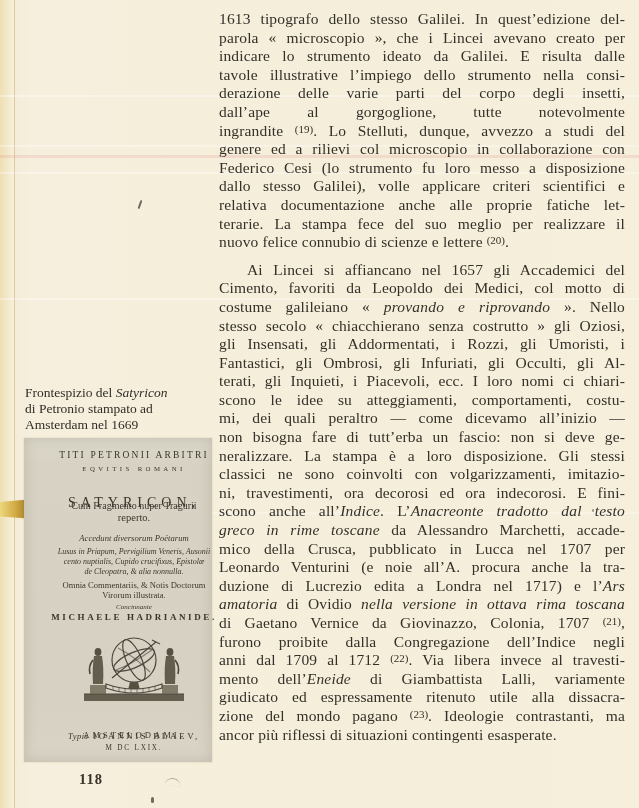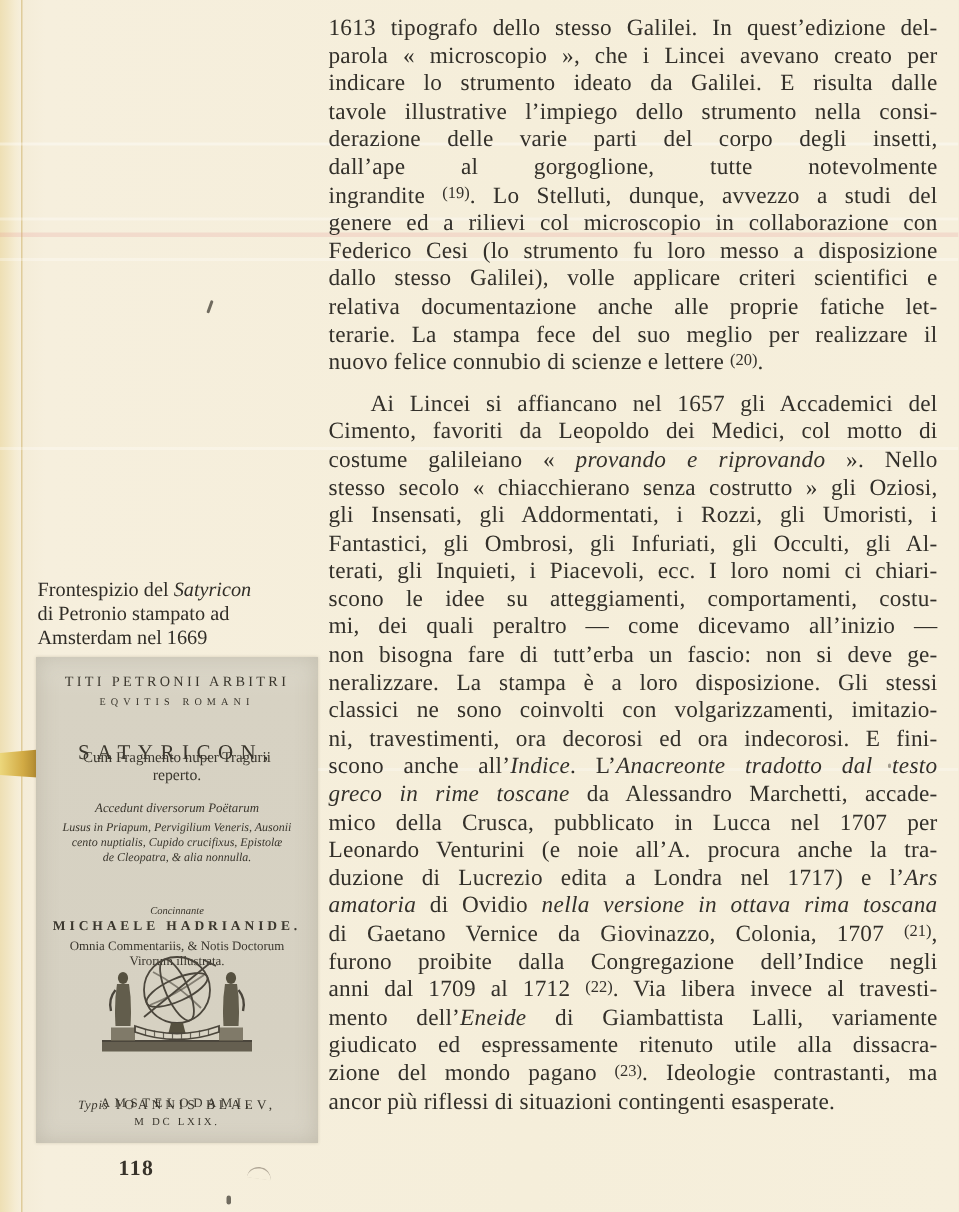--- a/index.html
+++ b/index.html
@@ -50,29 +50,29 @@
     font-size:13.5px;line-height:15.8px;color:#302d27;
   }
 
   
   .plate{
     position:absolute;left:24px;top:438px;width:188px;height:324px;
     background:linear-gradient(180deg,#dcd8ca 0,#d7d2c3 8%,#d6d1c2 80%,#d9d4c6 100%);
     box-shadow:inset 0 0 14px rgba(120,112,92,.25), 0 0 2px rgba(120,110,80,.25);
     color:#3a362d;text-align:center;
   }
-  .plate .row{position:absolute;left:0;width:100%;}
+  .plate .row{position:absolute;left:0;width:100%;padding-left:16px;}
   .p-h1{top:12px;font-size:9.5px;letter-spacing:2.2px;}
   .p-h2{top:27px;font-size:6.8px;letter-spacing:3.4px;}
   .p-title{top:37px;font-size:14px;letter-spacing:5px;margin-top:20px;}
   .p-sub1{top:62px;font-size:10px;}
   .p-sub2{top:74px;font-size:10.5px;}
   .p-acc{top:95px;font-size:8.6px;font-style:italic;}
   .p-lusus{top:109px;font-size:8px;font-style:italic;line-height:9.8px;}
-  .p-omnia{top:142px;font-size:8.6px;line-height:10.2px;margin-top:45px;}
+  .p-omnia{top:142px;font-size:8.6px;line-height:10.2px;}
   .p-conc{top:165px;font-size:7px;font-style:italic;}
   .p-editor{top:174px;font-size:9px;letter-spacing:2.6px;font-weight:bold;}
   .p-device{top:190px;height:76px;}
   .p-city{top:292px;font-size:8.6px;letter-spacing:3px;}
   .p-typis{top:293px;font-size:9px;letter-spacing:2.6px;}
   .p-typis .it{font-style:italic;letter-spacing:.5px;font-size:8.5px;}
   .p-year{top:306px;font-size:7.2px;letter-spacing:1.8px;font-family:Liberation Serif, serif;}
 
   .page-number{
     position:absolute;left:79px;top:771px;

